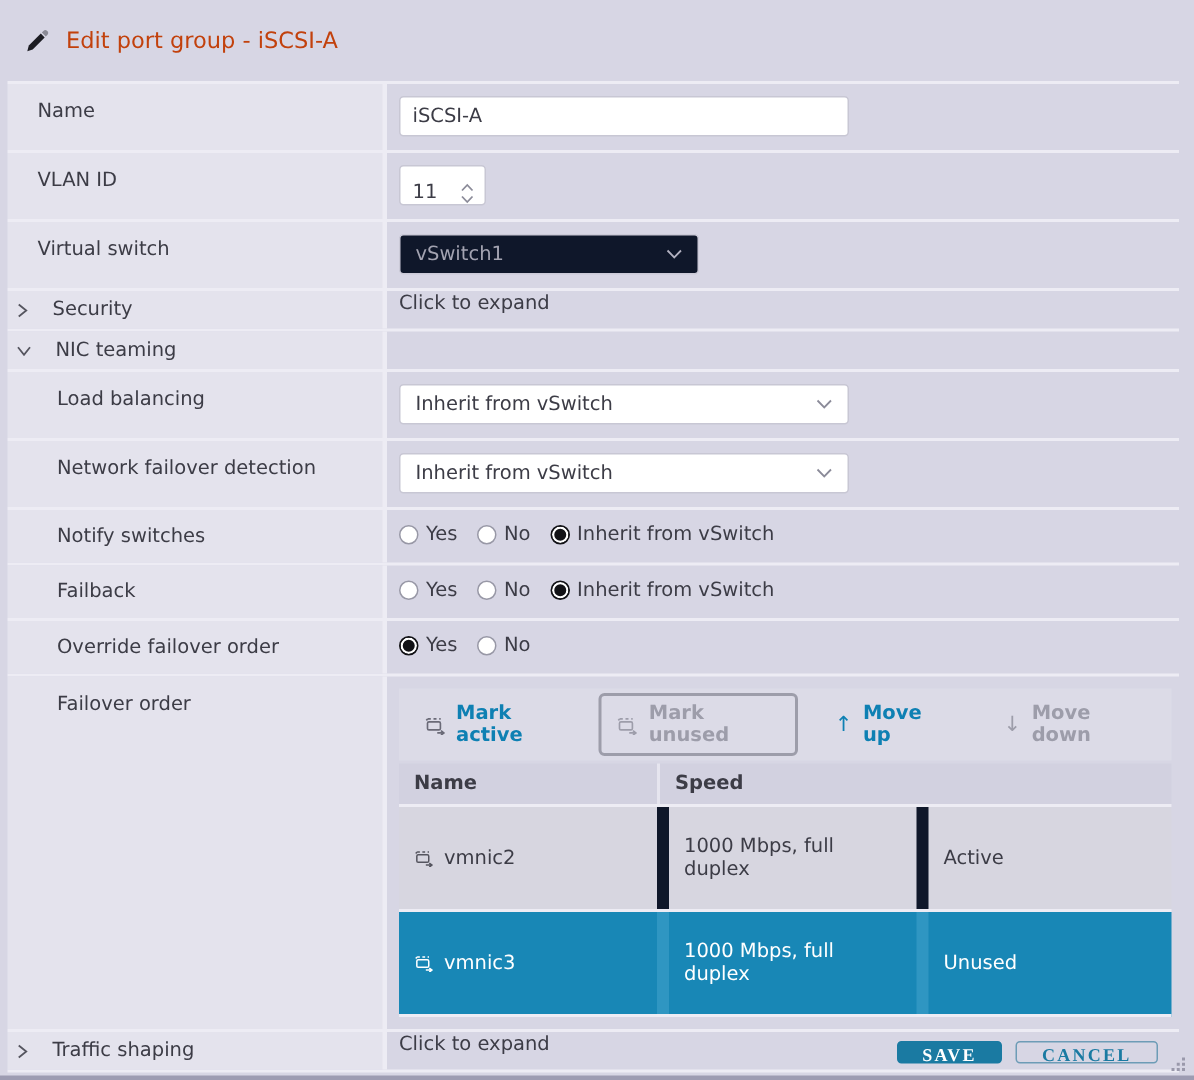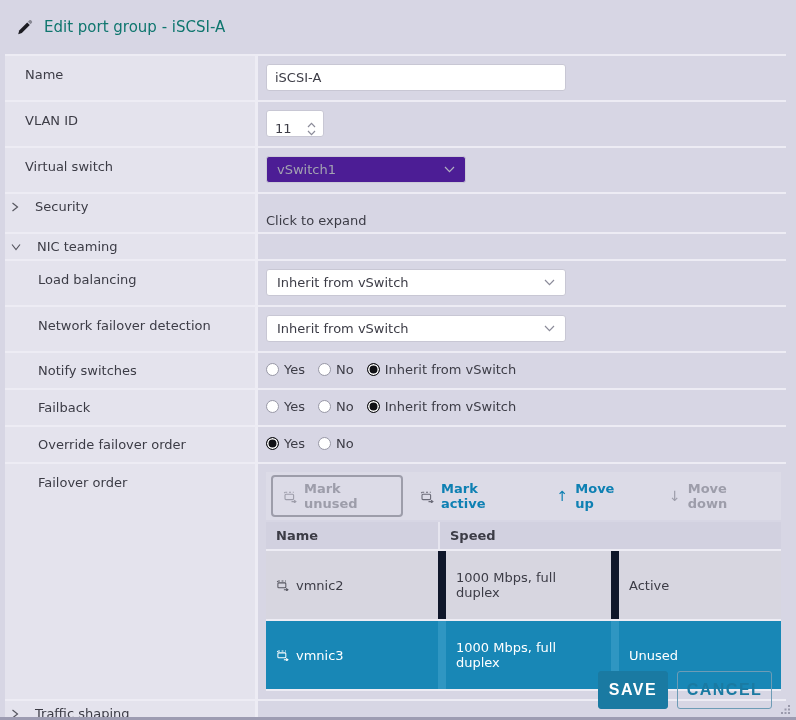--- a/index.html
+++ b/index.html
@@ -10,51 +10,51 @@
   *{box-sizing:border-box}
   html,body{margin:0;padding:0}
   body{
     width:796px;height:720px;position:relative;overflow:hidden;
     background:#d7d6e4;
     font-family:"DejaVu Sans","Liberation Sans",sans-serif;
     font-size:13px;color:#3c3c46;
   }
   
   .titlebar{height:54px;display:flex;align-items:center;gap:11px;padding:0 16px}
-  .titlebar .title{font-size:15px;color:#0f766e}
+  .titlebar .title{font-size:15px;color:#c2410c}
   
   .rows{margin:0 10px 0 5px;border-top:2px solid #edecf4}
   .row{display:flex;border-bottom:2px solid #edecf4;min-height:46px}
   .cell-label{
     flex:0 0 253px;width:253px;background:#e4e3ed;border-right:3px solid #edecf4;
     padding:11px 10px 0 20px;color:#3c3c46;
   }
   .cell-content{flex:1;padding:8px 12px 8px 8px}
   .row.sub .cell-label{padding-left:33px}
   .row.section{min-height:27px}
   .row.section .cell-label{padding:5px 8px 0 6px;display:flex;gap:16px;align-items:flex-start}
-  .row.section .cell-content{padding-top:19px;padding-bottom:4px}
+  .row.section .cell-content{padding-top:1px;padding-bottom:4px}
   .row.radio-row{min-height:37px}
   .row.radio-row .cell-label{padding-top:10px}
   .row.radio-row .cell-content{padding-top:9px}
   .row-failover{min-height:134px}
   .hint{color:#3c3c46}
   
   .text-input{
     width:300px;height:27px;border:1px solid #c8c7d4;border-radius:3px;background:#fff;
     padding:0 8px;font:inherit;color:#3c3c46;outline:none;
   }
   .spinbox{display:inline-flex;width:58px;height:27px;background:#fff;border:1px solid #c8c7d4;border-radius:3px;align-items:flex-end}
   .spinbox .val{flex:1;padding-left:8px}
   .spinbox .arrows{width:20px;display:flex;flex-direction:column;align-items:center;gap:2px;padding-right:3px}
   .select{
     width:300px;height:27px;background:#fff;border:1px solid #c8c7d4;border-radius:3px;
     display:flex;align-items:center;justify-content:space-between;padding:0 10px;
   }
-  .select.disabled{width:200px;background:#4c1d95;color:#a3a3b1;border-color:#cbcad7}
+  .select.disabled{width:200px;background:#0f172a;color:#a3a3b1;border-color:#cbcad7}
   
   .radio-group{display:flex;align-items:center;gap:13px}
   .radio{display:inline-flex;align-items:center;gap:5px}
   .radio .dot{width:13px;height:13px;border-radius:50%;border:1px solid #9898a6;background:#fff;flex:0 0 13px}
   .radio.sel .dot{background:#121216;border-color:#121216;box-shadow:inset 0 0 0 1.5px #fff}
   
   .fo-wrap{width:515px}
   .fo-toolbar{display:flex;align-items:center;gap:5px;background:#dcdbe7;padding:3px 5px;margin-bottom:2px}
   .tb-btn{display:inline-flex;align-items:center;gap:7px;font-weight:bold;font-size:13px;
     padding:4px 10px;border:2px solid transparent;border-radius:4px;color:var(--accent);cursor:pointer}
@@ -66,21 +66,21 @@
   .c1{width:172px}.c2{width:173px}.c3{width:170px}
   .t-header .c2,.t-header .c3{border-left:2px solid #e6e5ef}
   .t-row{display:flex;border-bottom:2px solid #edecf4}
   .t-row{background:#d7d6e0}
   .t-row .t-cell{padding:19px 10px}
   .t-row .c2,.t-row .c3{border-left:8px solid #0f172a}
   .t-row.selected{background:var(--selrow);color:#fff}
   .t-row.selected .c2,.t-row.selected .c3{border-left-color:#2f96c2}
   
   .footer{position:absolute;right:24px;bottom:11px;display:flex;gap:9px}
-  .btn{height:38px;border-radius:3px;font-family:Liberation Sans, sans-serif;font-size:16px;font-weight:bold;
+  .btn{height:15px;border-radius:3px;font-family:Liberation Serif, serif;font-size:12px;font-weight:bold;
     letter-spacing:1.5px;cursor:pointer}
   .btn-save{width:70px;background:var(--savebg);color:#fff;border:1px solid var(--savebg)}
   .btn-cancel{width:95px;background:transparent;color:var(--savebg);border:1px solid #6d9cb6}
   .window-edge{position:absolute;left:0;right:0;bottom:0;height:3px;background:#9d9cb2}
   .grip{position:absolute;right:5px;bottom:5px}
   .icon{display:inline-flex;flex:none}
 </style>
 </head>
 <body>
 
@@ -246,41 +246,41 @@
         </span>
       </div>
     </div>
   </div>
 
   <div class="row sub row-failover">
     <div class="cell-label">Failover order</div>
     <div class="cell-content">
       <div class="fo-wrap">
         <div class="fo-toolbar">
+          <span class="tb-btn">
+            <span class="icon" style="color:#6a6a77">
+              <svg width="14" height="13" viewBox="0 0 14 13">
+                <path d="M2.2 2.2 h2 M6 2.2 h2 M9.8 2.2 h1" stroke="currentColor" stroke-width="1.1" fill="none"></path>
+                <path d="M2.2 2.2 l-1 1" stroke="currentColor" stroke-width="1.1" fill="none"></path>
+                <rect x="2" y="4.2" width="8.6" height="5.4" rx="1" fill="none" stroke="currentColor" stroke-width="1.1"></rect>
+                <path d="M8.5 11.6 h4.2 M11 10.1 l1.9 1.5 -1.9 1.5" stroke="currentColor" stroke-width="1.1" fill="none"></path>
+              </svg>
+            </span>
+            <span>Mark active</span>
+          </span>
           <span class="tb-btn disabled outlined">
             <span class="icon" style="color:#9d9daa">
               <svg width="14" height="13" viewBox="0 0 14 13">
                 <path d="M2.2 2.2 h2 M6 2.2 h2 M9.8 2.2 h1" stroke="currentColor" stroke-width="1.1" fill="none"></path>
                 <path d="M2.2 2.2 l-1 1" stroke="currentColor" stroke-width="1.1" fill="none"></path>
                 <rect x="2" y="4.2" width="8.6" height="5.4" rx="1" fill="none" stroke="currentColor" stroke-width="1.1"></rect>
                 <path d="M8.5 11.6 h4.2 M11 10.1 l1.9 1.5 -1.9 1.5" stroke="currentColor" stroke-width="1.1" fill="none"></path>
               </svg>
             </span>
             <span>Mark unused</span>
-          </span>
-          <span class="tb-btn">
-            <span class="icon" style="color:#6a6a77">
-              <svg width="14" height="13" viewBox="0 0 14 13">
-                <path d="M2.2 2.2 h2 M6 2.2 h2 M9.8 2.2 h1" stroke="currentColor" stroke-width="1.1" fill="none"></path>
-                <path d="M2.2 2.2 l-1 1" stroke="currentColor" stroke-width="1.1" fill="none"></path>
-                <rect x="2" y="4.2" width="8.6" height="5.4" rx="1" fill="none" stroke="currentColor" stroke-width="1.1"></rect>
-                <path d="M8.5 11.6 h4.2 M11 10.1 l1.9 1.5 -1.9 1.5" stroke="currentColor" stroke-width="1.1" fill="none"></path>
-              </svg>
-            </span>
-            <span>Mark active</span>
           </span>
           <span class="tb-btn" style="margin-left:8px">
             <span class="arrow">↑</span>
             <span>Move up</span>
           </span>
           <span class="tb-btn disabled" style="margin-left:8px">
             <span class="arrow">↓</span>
             <span>Move down</span>
           </span>
         </div>

